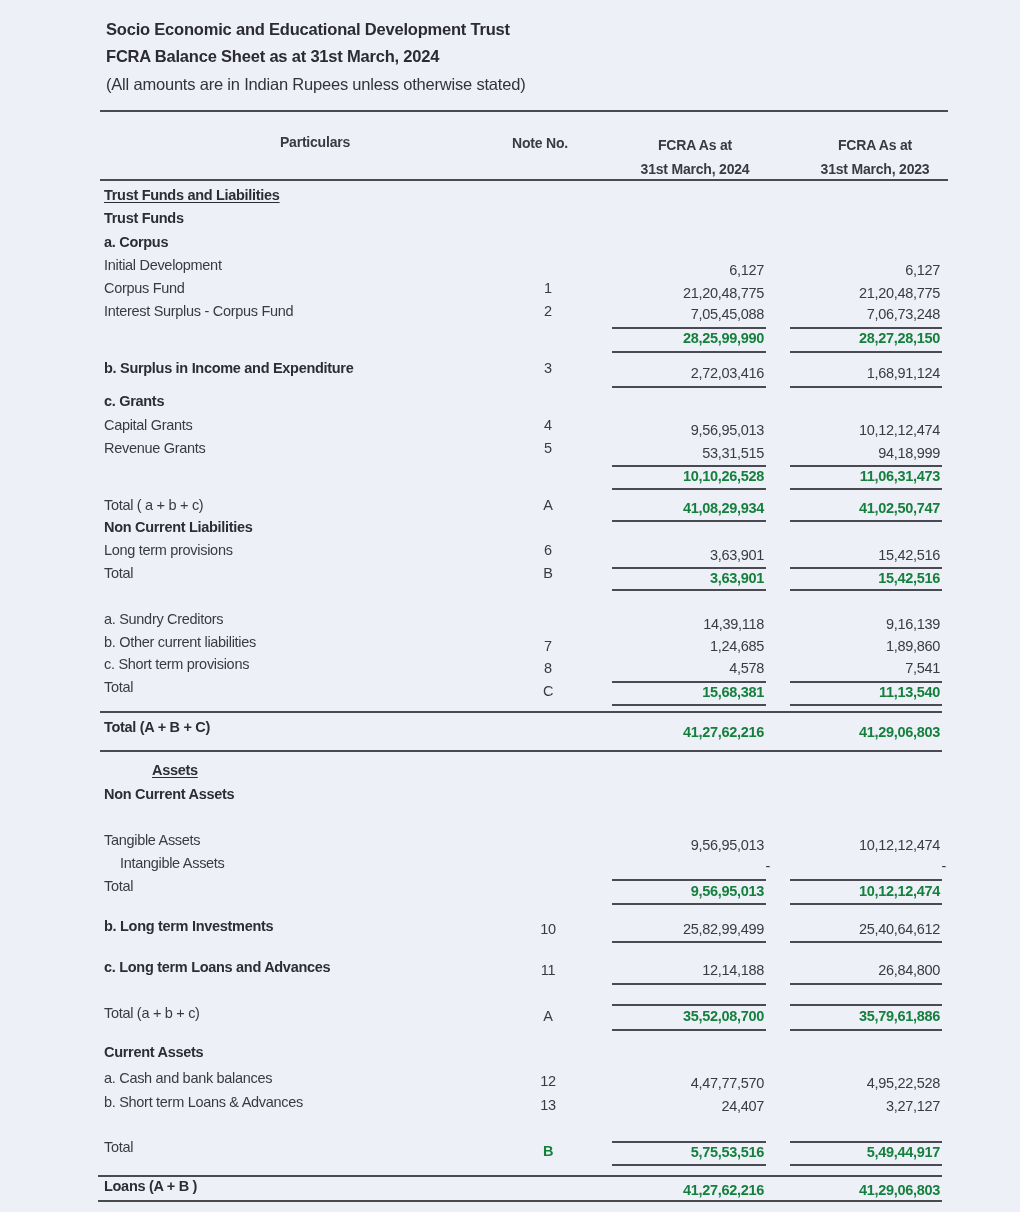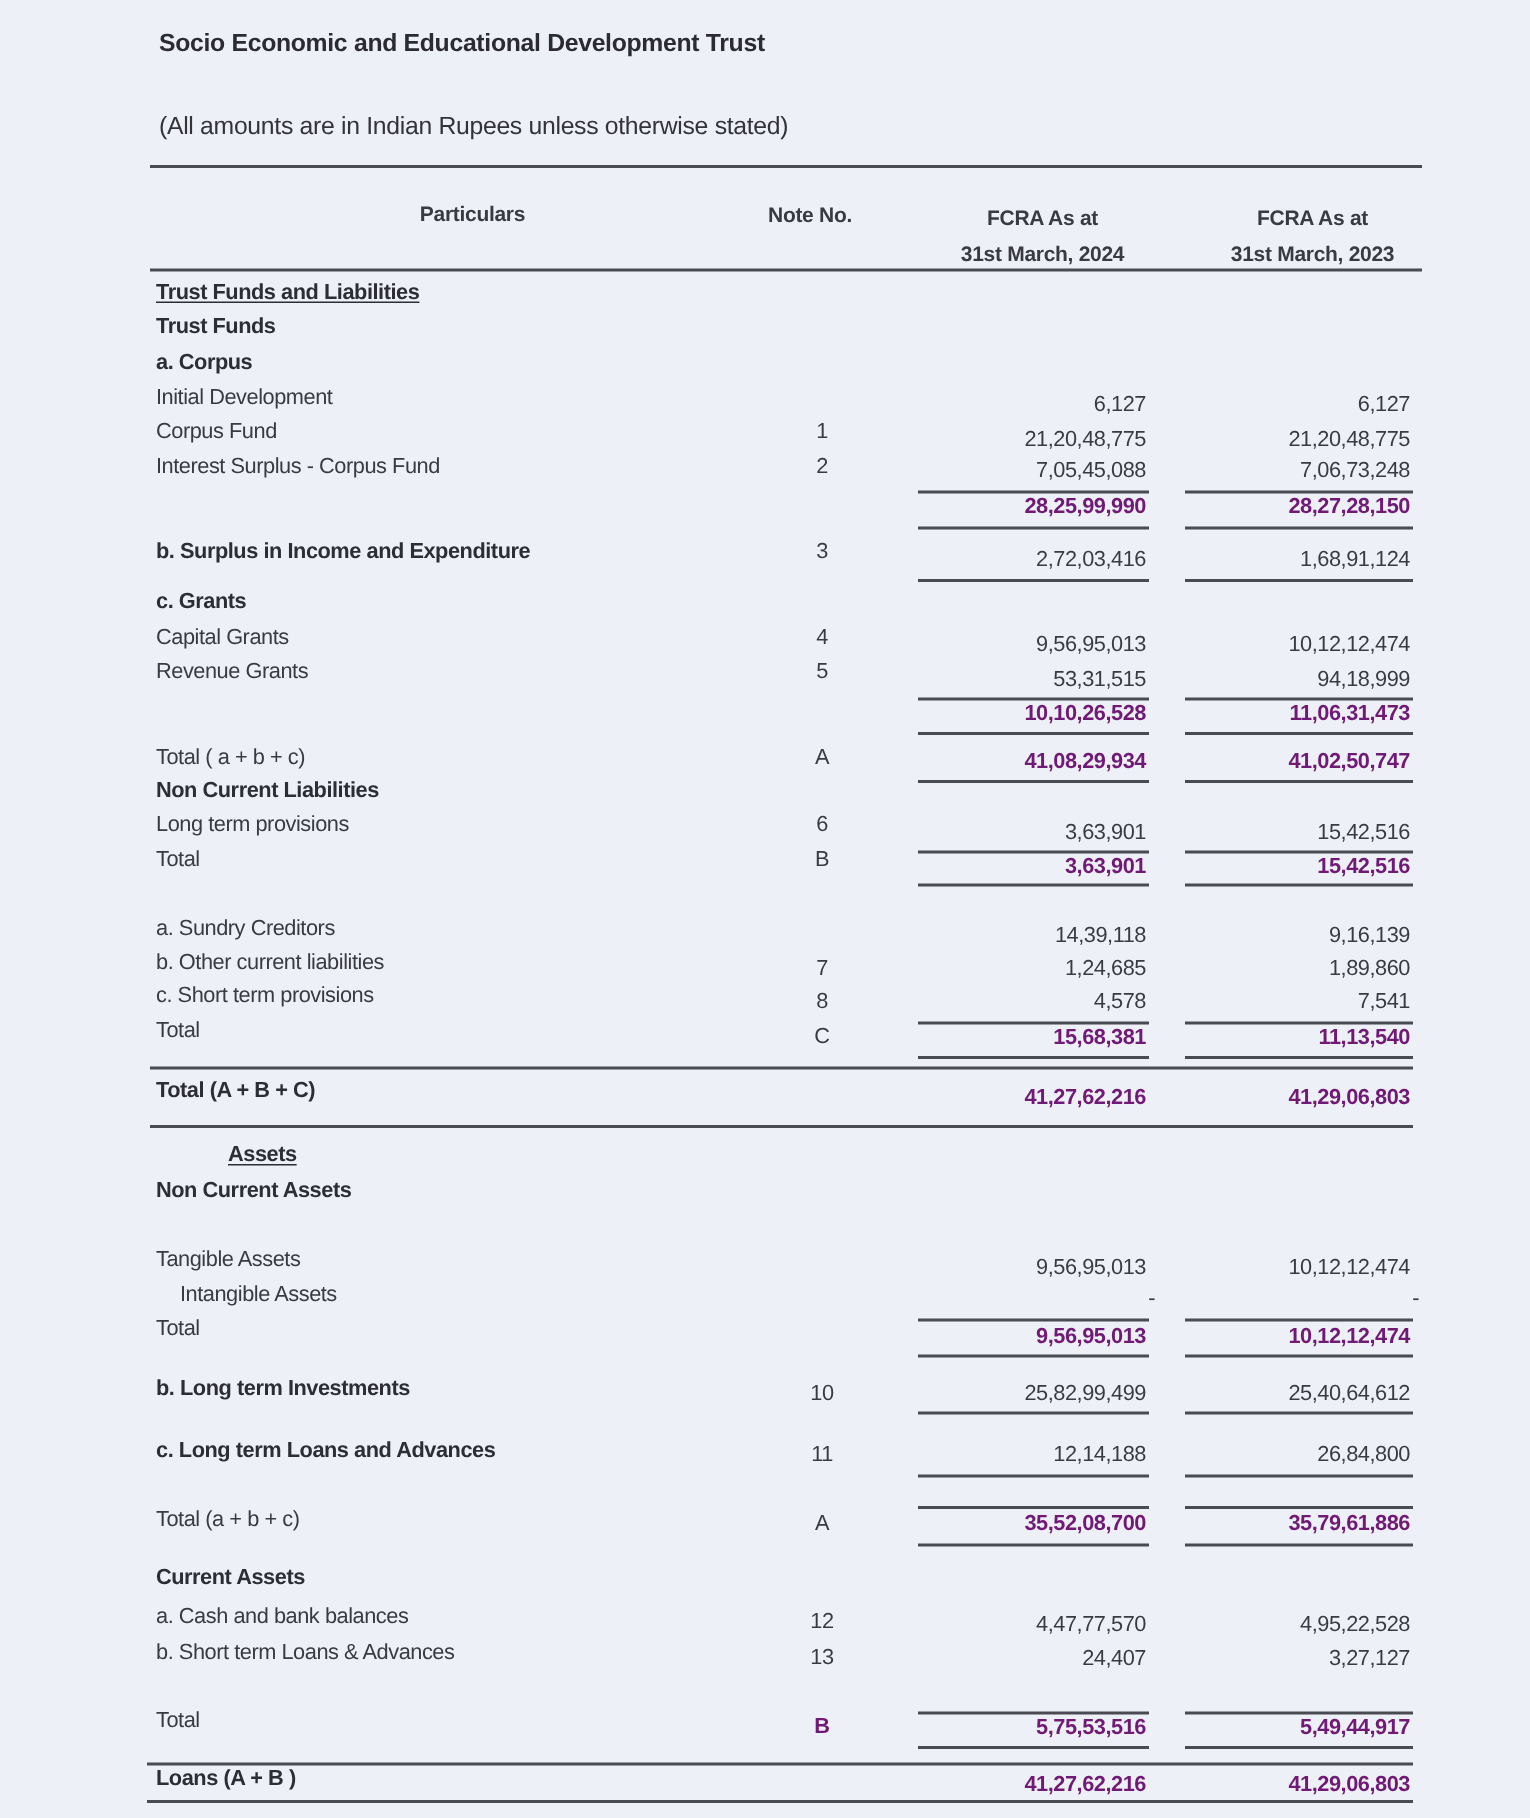--- a/index.html
+++ b/index.html
@@ -16,28 +16,29 @@
   .hr.thin { height: 1.5px; }
   .hdr { position: absolute; font-size: 14px; font-weight: bold; color: #3a3a42; text-align: center; letter-spacing: -0.2px; }
   .row { position: absolute; left: 0; width: 1020px; height: 20px; font-size: 14.5px; letter-spacing: -0.3px; }
   .row .lbl { position: absolute; left: 104px; white-space: nowrap; color: #3a3a42; }
   .row .lbl.bold { font-weight: bold; color: #2d2d35; }
   .row .lbl.ul { text-decoration: underline; text-underline-offset: 2px; }
   .row .note { position: absolute; left: 520px; width: 56px; text-align: center; color: #3a3a42; }
   .row .note.bold { font-weight: bold; }
   .row .v24 { position: absolute; left: 600px; width: 164px; text-align: right; color: #3a3a42; }
   .row .v23 { position: absolute; left: 780px; width: 160px; text-align: right; color: #3a3a42; }
-  .row .bold { font-weight: bold; color: #701a75; }
+  .row .bold { font-weight: bold; color: #15803d; }
 </style>
 </head>
 <body>
 
 <div class="page">
 
   <div class="title-line" style="top:20px;">Socio Economic and Educational Development Trust</div>
+  <div class="title-line" style="top:47px;">FCRA Balance Sheet as at 31st March, 2024</div>
   <div class="sub-line" style="top:75px;text-align:right;">(All amounts are in Indian Rupees unless otherwise stated)</div>
   <div class="hr" style="top:110px; left:100px; width:848px;"></div>
 
   <div class="hdr" style="top:134px; left:230px; width:170px;">Particulars</div>
   <div class="hdr" style="top:135px; left:500px; width:80px;">Note No.</div>
   <div class="hdr" style="top:137px; left:615px; width:160px;">FCRA  As at</div>
   <div class="hdr" style="top:161px; left:615px; width:160px;">31st March, 2024</div>
   <div class="hdr" style="top:137px; left:795px; width:160px;">FCRA  As at</div>
   <div class="hdr" style="top:161px; left:795px; width:160px;">31st March, 2023</div>
   <div class="hr" style="top:179px; left:100px; width:848px;"></div>

